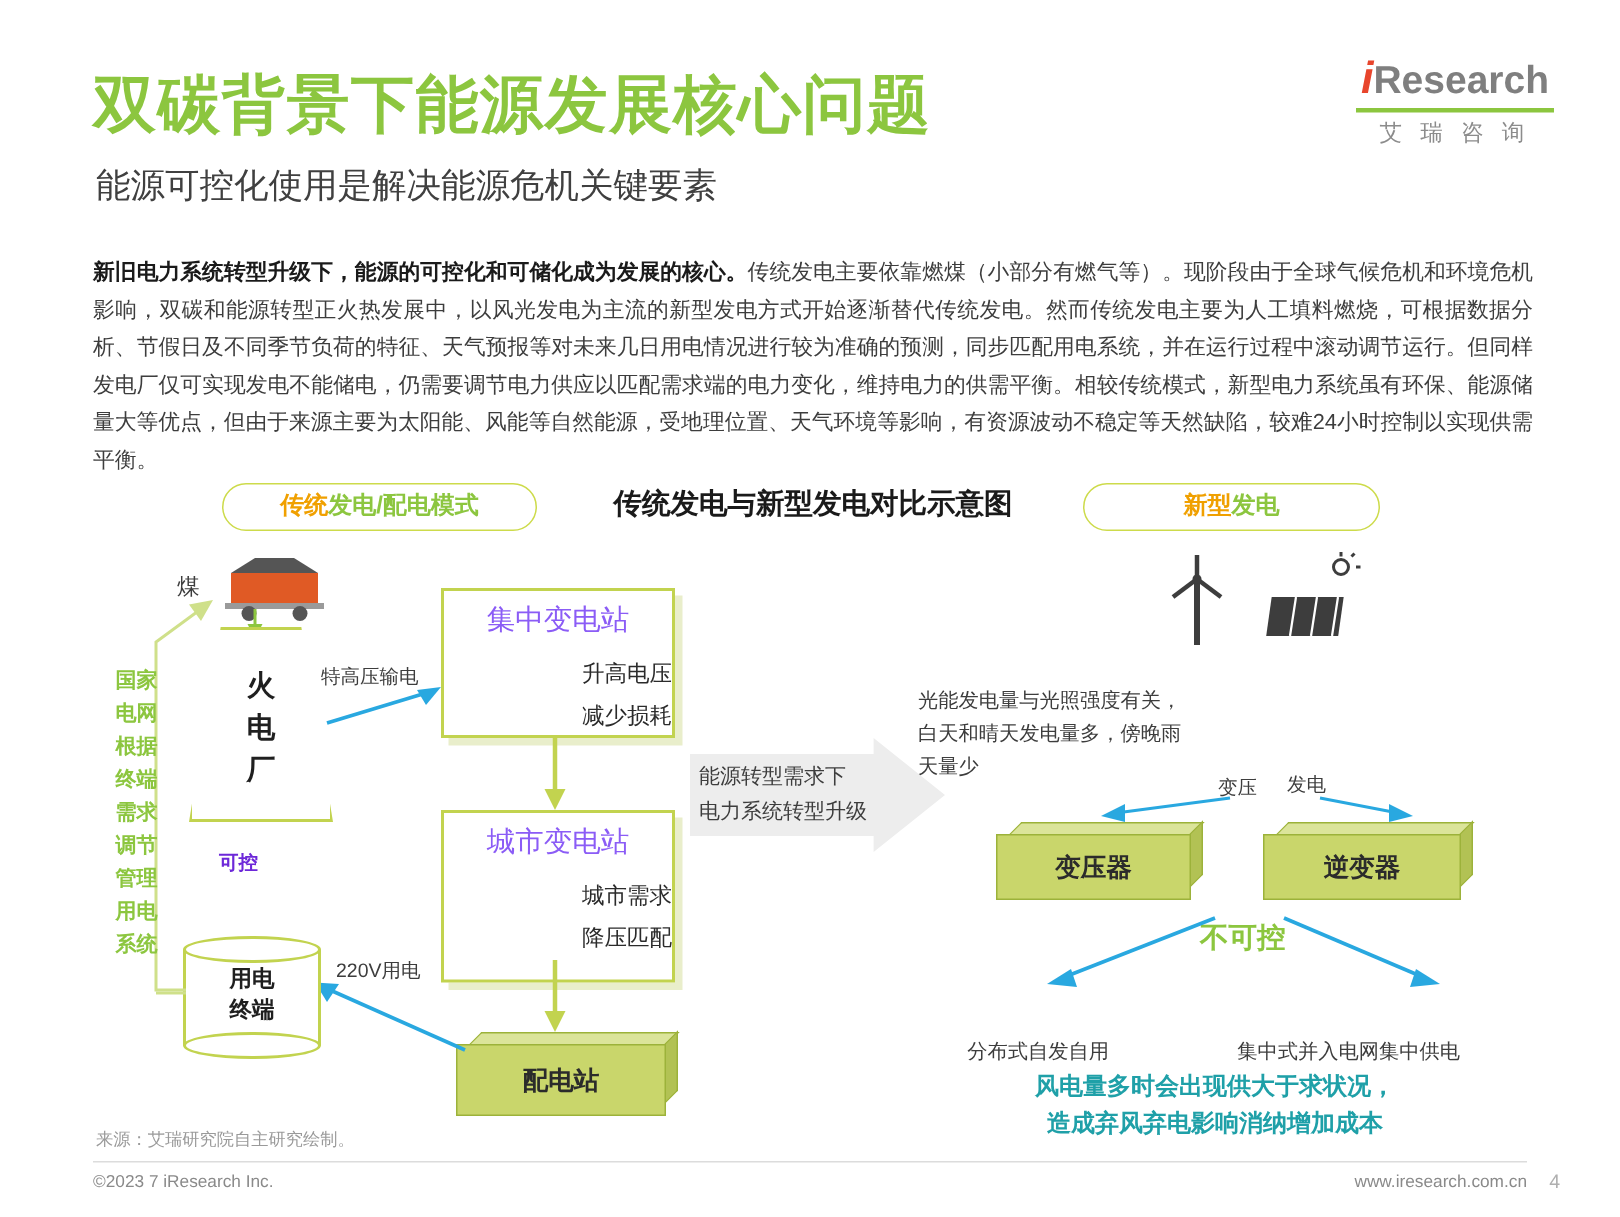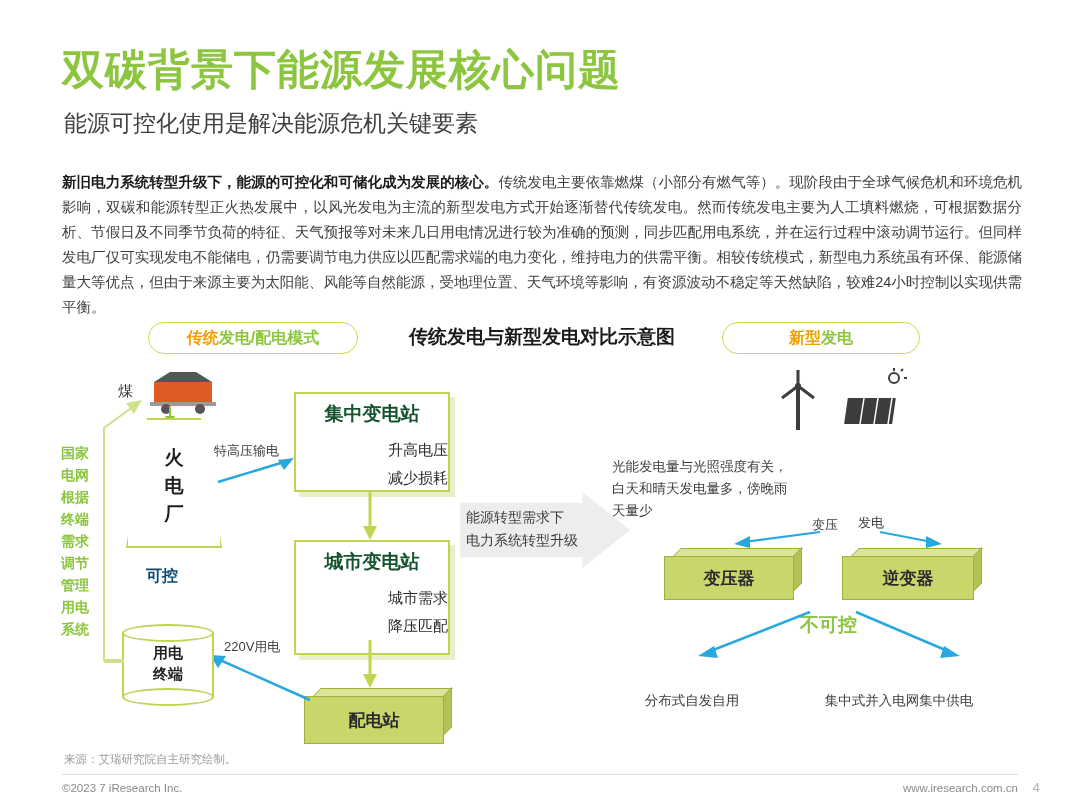--- a/index.html
+++ b/index.html
@@ -80,21 +80,21 @@
     transform:skewY(-45deg);transform-origin:top left;box-sizing:border-box;
   }
 
   
   .wbox{
     position:absolute;background:#ffffff;border:2.5px solid #c2d34f;
     box-sizing:border-box;
   }
   .wbox .hdr{
     height:40px;line-height:40px;text-align:center;
-    font-size:19px;font-weight:bold;color:#14532d;
+    font-size:19px;font-weight:normal;color:#8b5cf6;
   }
   .wbox .bdy{
     text-align:right;font-size:15px;line-height:24px;color:#2b2b2b;
     padding-top:4px;
   }
   .wbox.shadow{box-shadow:5px 5px 0 #e9eecb;}
 
   
   .plant{
     position:absolute;left:126px;top:418px;width:96px;height:130px;
@@ -131,21 +131,21 @@
   }
 
   
   .leftnote{
     position:absolute;left:60px;top:442px;width:30px;
     font-size:14px;line-height:22px;color:#8cc63f;text-align:center;font-weight:bold;
   }
 
   
   .slabel{position:absolute;font-size:13px;color:#3d3d3d;white-space:pre-line;}
-  .glabel{position:absolute;font-size:16px;font-weight:bold;color:#0c4a6e;}
+  .glabel{position:absolute;font-size:13px;font-weight:bold;color:#6d28d9;}
 
   
   .mid-arrow{
     position:absolute;left:460px;top:492px;width:170px;height:76px;
   }
   .mid-arrow .shape{
     width:100%;height:100%;background:#ededed;
     clip-path:polygon(0 14%,72% 14%,72% 0,100% 50%,72% 100%,72% 86%,0 86%);
   }
   .mid-arrow .txt{
@@ -177,20 +177,27 @@
   svg{overflow:visible;}
 </style>
 </head>
 <body>
 
 <div class="page">
 
   <div class="title">双碳背景下能源发展核心问题</div>
   <div class="subtitle">能源可控化使用是解决能源危机关键要素</div>
 
+  <div class="logo">
+    <div class="logo-main">
+      <span class="i">i</span><span>Research</span>
+    </div>
+    <div class="logo-underline"></div>
+    <div class="logo-cn">艾 瑞 咨 询</div>
+  </div>
 
   <div class="para">
     <b>新旧电力系统转型升级下，能源的可控化和可储化成为发展的核心。</b><span>传统发电主要依靠燃煤（小部分有燃气等）。现阶段由于全球气候危机和环境危机影响，双碳和能源转型正火热发展中，以风光发电为主流的新型发电方式开始逐渐替代传统发电。然而传统发电主要为人工填料燃烧，可根据数据分析、节假日及不同季节负荷的特征、天气预报等对未来几日用电情况进行较为准确的预测，同步匹配用电系统，并在运行过程中滚动调节运行。但同样发电厂仅可实现发电不能储电，仍需要调节电力供应以匹配需求端的电力变化，维持电力的供需平衡。相较传统模式，新型电力系统虽有环保、能源储量大等优点，但由于来源主要为太阳能、风能等自然能源，受地理位置、天气环境等影响，有资源波动不稳定等天然缺陷，较难24小时控制以实现供需平衡。</span>
   </div>
 
   <div class="pill" id="pill-left">
     <span>传统</span><span class="g">发电/配电模式</span>
   </div>
   <div class="center-caption">传统发电与新型发电对比示意图</div>
   <div class="pill" id="pill-right">
@@ -267,21 +274,21 @@
   </div>
 
   <div class="glabel" style="left:146px;top:566px;">可控</div>
 
   <svg style="position:absolute;left:88px;top:400px;" width="60" height="300">
     <path d="M36,260 L16,260 L16,28 L46,6" stroke="#cfe08a" stroke-width="2" fill="none"></path>
     <polygon points="54,0 38,3 46,14" fill="#cfe08a"></polygon>
     <path d="M36,262 L16,262" stroke="#cfe08a" stroke-width="2" fill="none"></path>
   </svg>
 
-  <div class="leftnote" style="white-space:pre-line;"><span>国家
+  <div class="leftnote" style="white-space:pre-line;margin-left:16px;"><span>国家
 电网
 根据
 终端
 需求
 调节
 管理
 用电
 系统</span></div>
 
   <div class="mid-arrow">
@@ -339,20 +346,24 @@
   <svg style="position:absolute;left:680px;top:604px;" width="300" height="70">
     <line x1="130" y1="8" x2="28" y2="48" stroke="#29a8e0" stroke-width="2.5"></line>
     <polygon points="18,52 34,42 38,54" fill="#29a8e0"></polygon>
     <line x1="176" y1="8" x2="270" y2="48" stroke="#29a8e0" stroke-width="2.5"></line>
     <polygon points="280,52 264,42 260,54" fill="#29a8e0"></polygon>
   </svg>
 
   <div class="rtext" style="left:612px;top:690px;width:160px;text-align:center;">分布式自发自用</div>
   <div class="rtext" style="left:786px;top:690px;width:226px;text-align:center;">集中式并入电网集中供电</div>
 
+  <div style="position:absolute;left:600px;top:712px;width:420px;text-align:center;">
+    <div class="teal-text" style="font-size:16px;line-height:25px;">风电量多时会出现供大于求状况，</div>
+    <div class="teal-text" style="font-size:16px;line-height:25px;">造成弃风弃电影响消纳增加成本</div>
+  </div>
 
   <div class="footer-src">来源：艾瑞研究院自主研究绘制。</div>
   <div class="footer-line"></div>
   <div class="footer-left">©2023 7 iResearch Inc.</div>
   <div class="footer-right">www.iresearch.com.cn</div>
   <div class="page-num">4</div>
 
 </div>
 
 </body></html>

